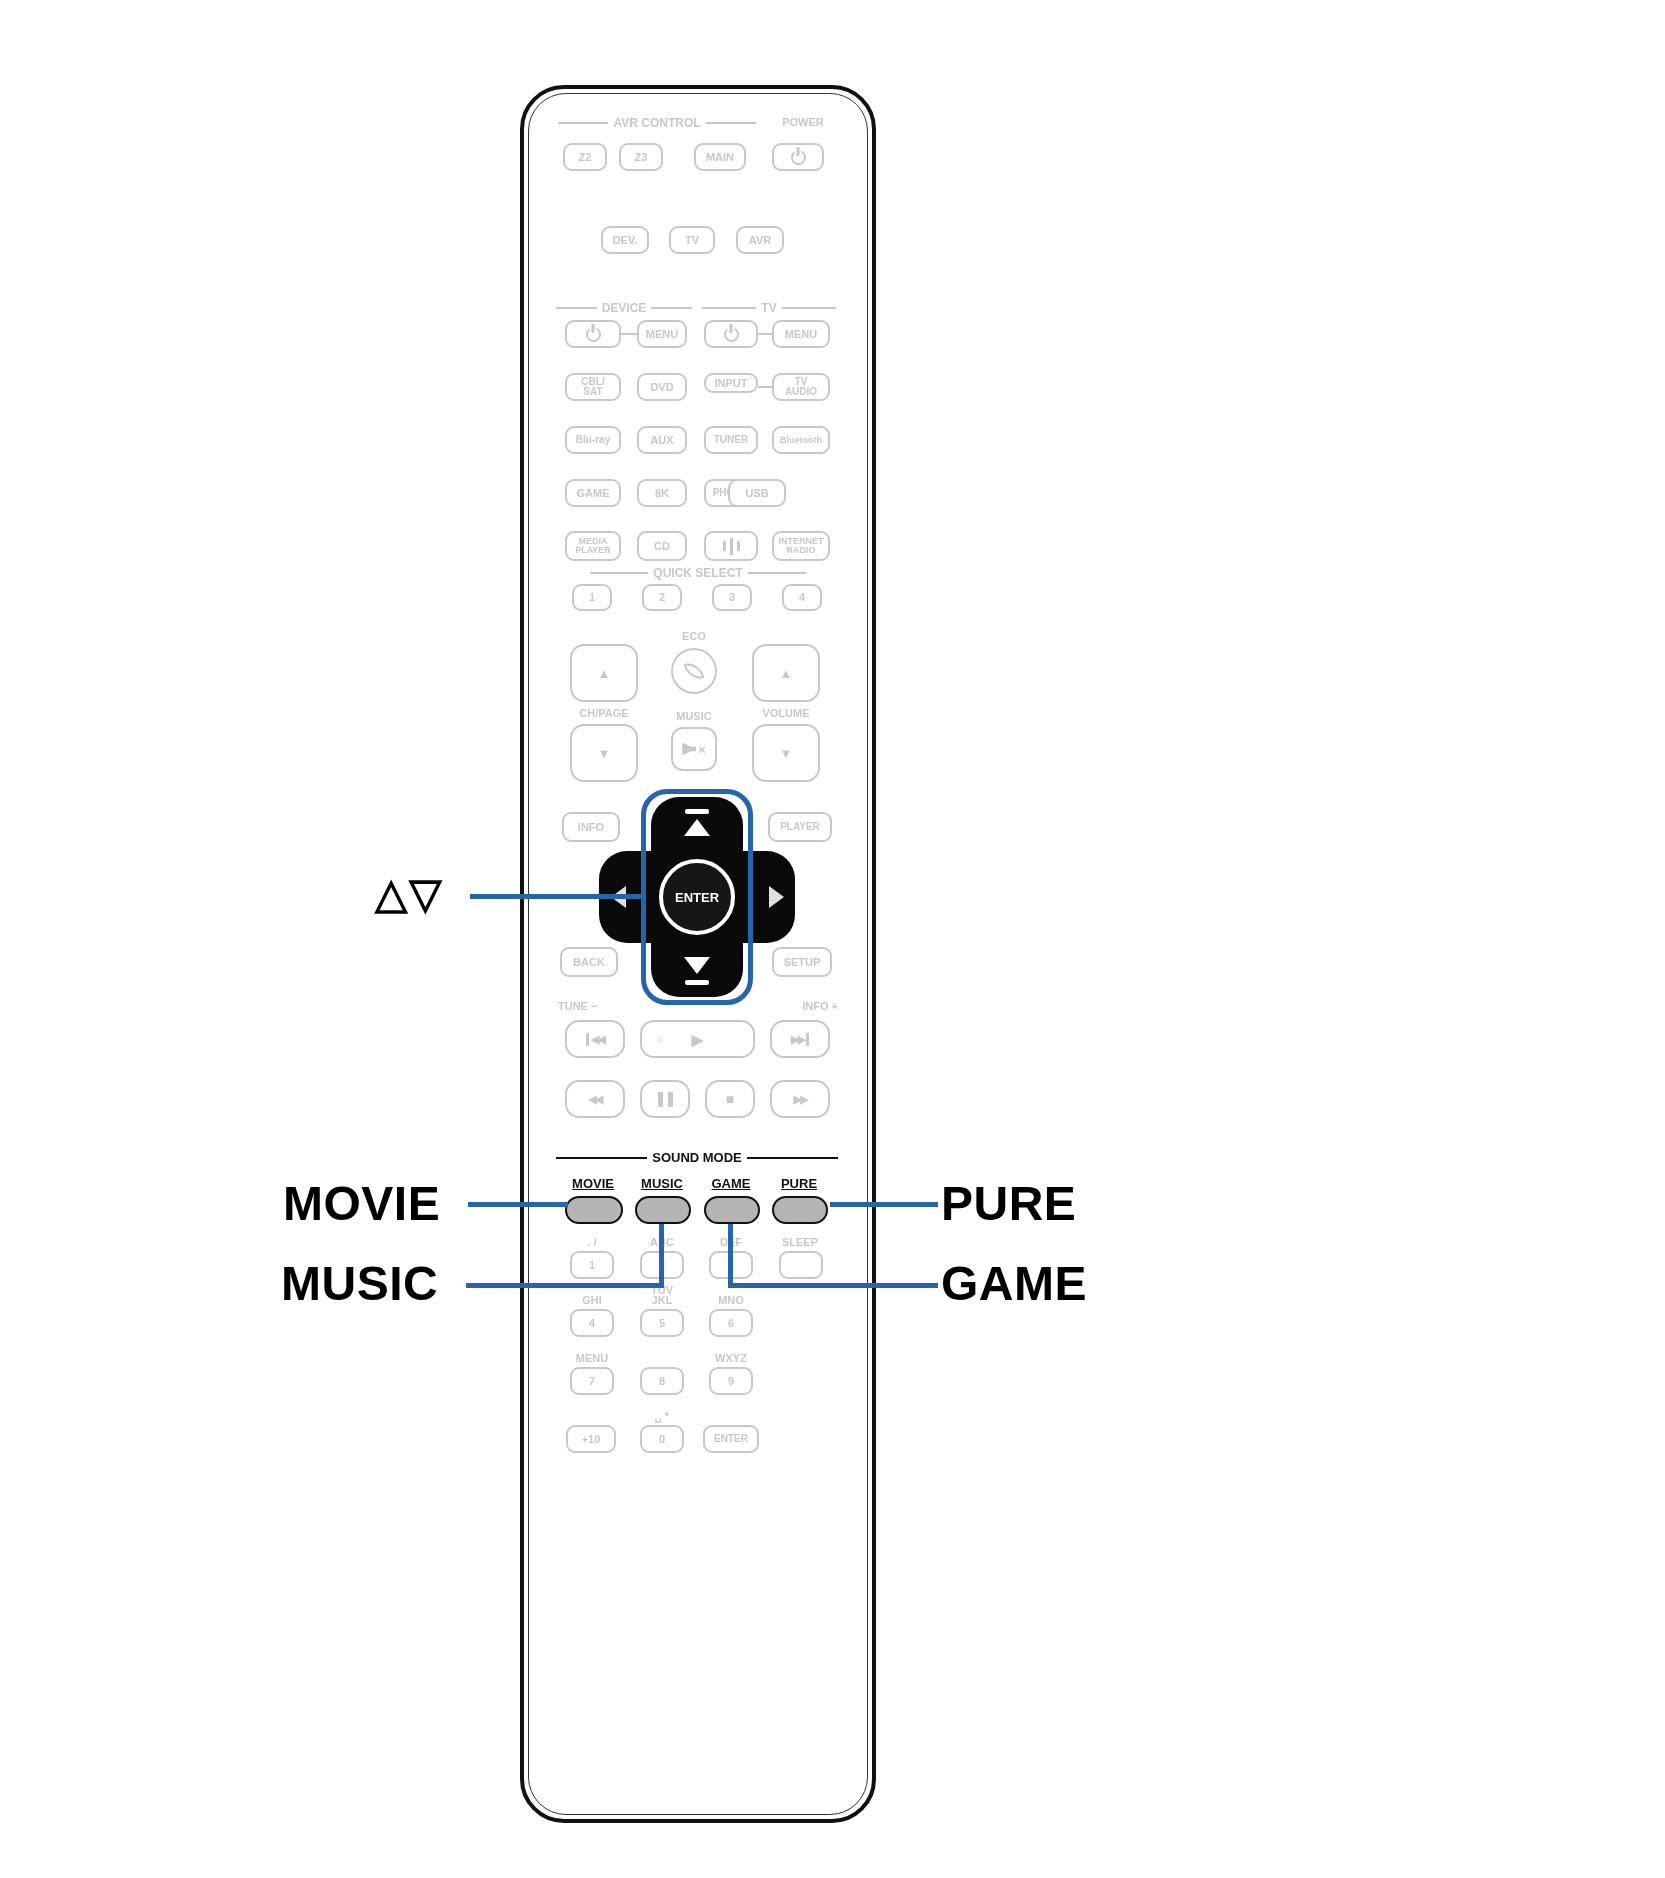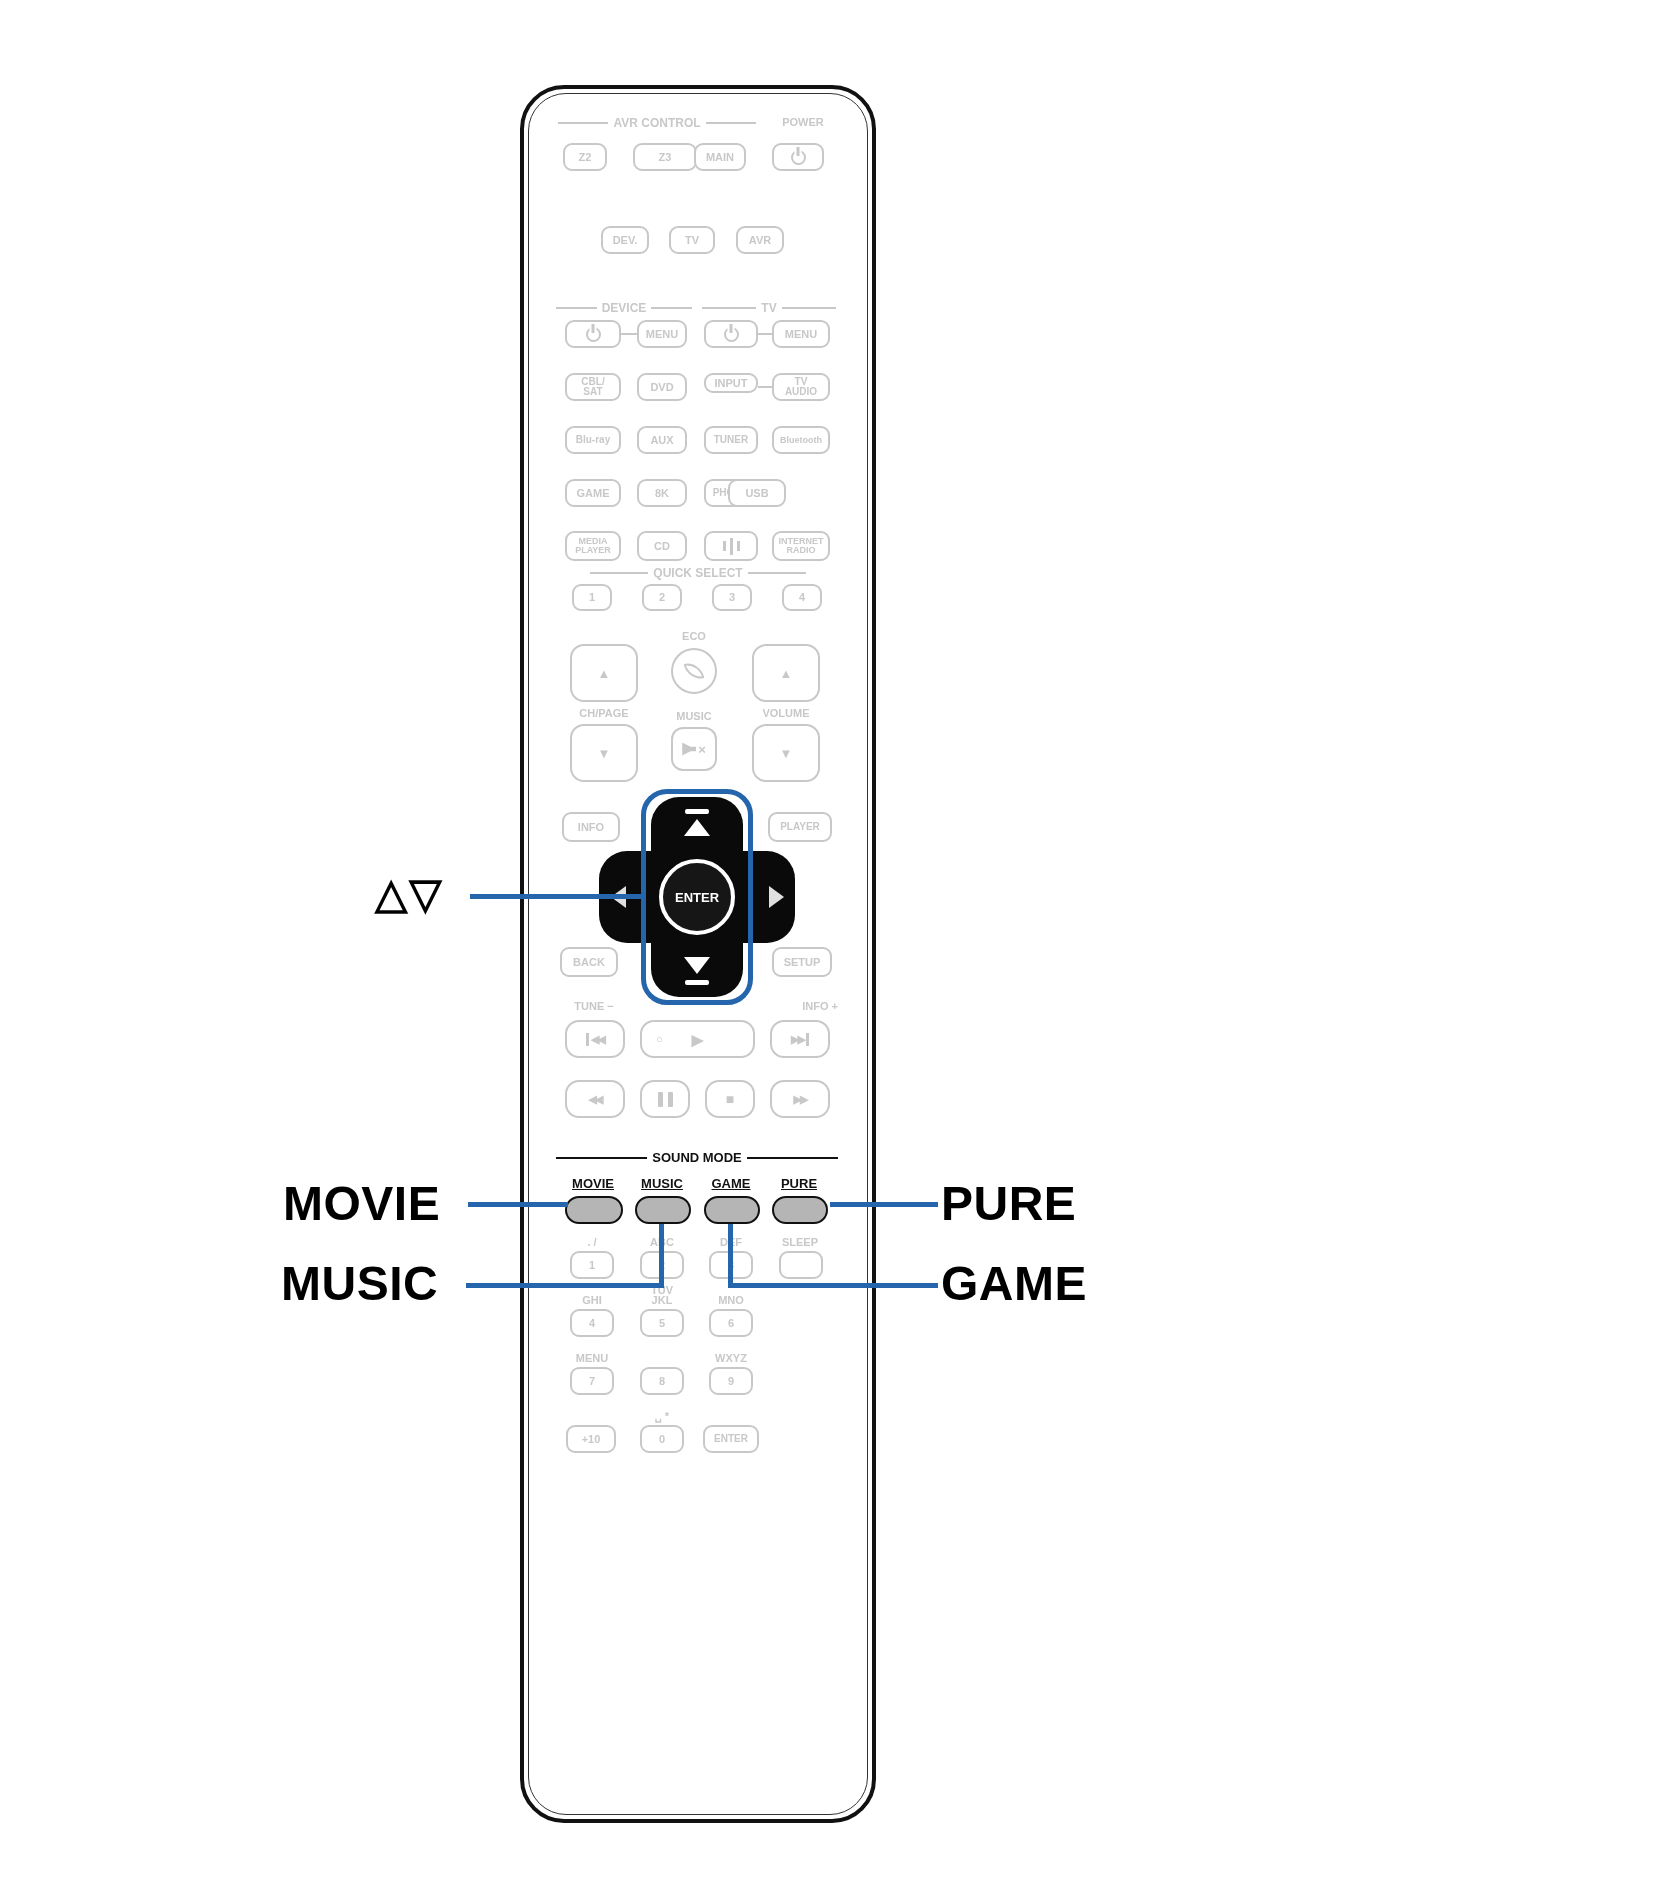--- a/index.html
+++ b/index.html
@@ -63,21 +63,21 @@
   <div class="remote-inner" style="left:528px;top:93px;width:340px;height:1722px"></div>
 
   <div class="hdr" style="left:558px;top:116px;width:198px">
     <span class="ln"></span>
     <span>AVR CONTROL</span>
     <span class="ln"></span>
   </div>
   <div class="lbl" style="left:772px;top:116px;width:62px">POWER</div>
 
   <div class="fbtn" style="left:563px;top:143px;width:44px;height:28px">Z2</div>
-  <div class="fbtn" style="left:633px;top:143px;width:64px;height:28px">Z3</div>
+  <div class="fbtn" style="left:619px;top:143px;width:44px;height:28px">Z3</div>
   <div class="fbtn" style="left:694px;top:143px;width:52px;height:28px">MAIN</div>
   <div class="fbtn" style="left:772px;top:143px;width:52px;height:28px">
     <span class="picon"></span>
   </div>
 
   <div class="fbtn" style="left:601px;top:226px;width:48px;height:28px">DEV.</div>
   <div class="fbtn" style="left:669px;top:226px;width:46px;height:28px">TV</div>
   <div class="fbtn" style="left:736px;top:226px;width:48px;height:28px">AVR</div>
 
   <div class="hdr" style="left:556px;top:301px;width:136px">
@@ -172,21 +172,21 @@
   <div class="tri left" style="left:611px;top:886px"></div>
   <div class="tri right" style="left:769px;top:886px"></div>
 
   <div class="enter-circle" style="left:659px;top:859px;width:76px;height:76px">ENTER</div>
 
   <div class="bluebox" style="left:641px;top:789px;width:112px;height:216px"></div>
 
   <div class="fbtn" style="left:560px;top:947px;width:58px;height:30px">BACK</div>
   <div class="fbtn" style="left:772px;top:947px;width:60px;height:30px">SETUP</div>
 
-  <div class="lbl" style="left:558px;top:1000px;width:72px;text-align:center">TUNE −</div>
+  <div class="lbl" style="left:558px;top:1000px;width:72px;text-align:left">TUNE −</div>
   <div class="lbl" style="left:766px;top:1000px;width:72px;text-align:right">INFO +</div>
 
   <div class="fbtn r14" style="left:565px;top:1020px;width:60px;height:38px">
     <span class="vbarr"></span>
     <span class="glyph11">◀◀</span>
   </div>
   <div class="fbtn r14" style="left:640px;top:1020px;width:115px;height:38px">
     <span style="position:absolute;left:14px;font-size:11px">○</span>
     <span class="glyph15">▶</span>
   </div>

